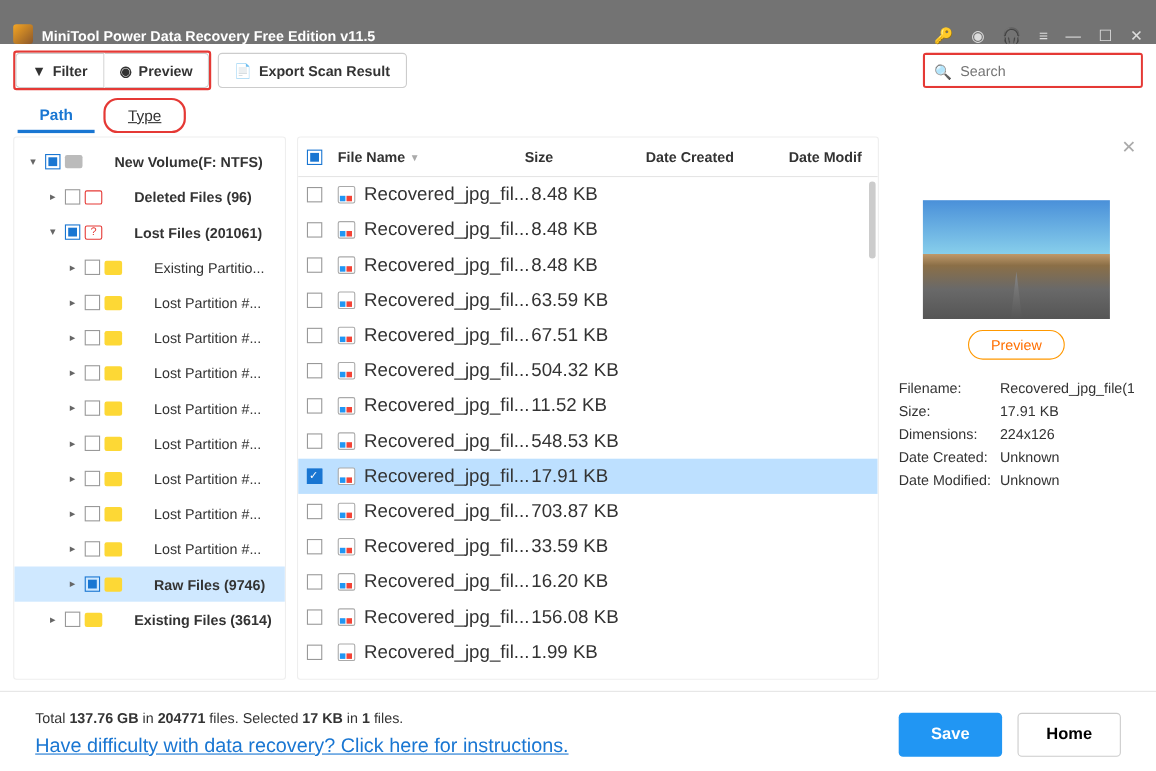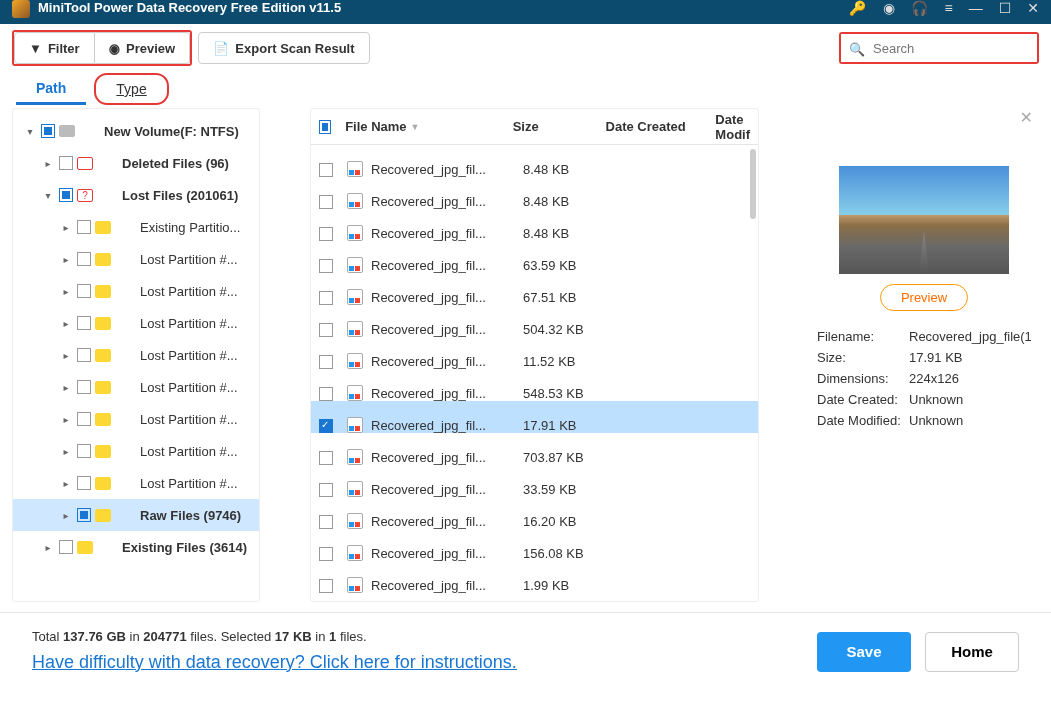--- a/index.html
+++ b/index.html
@@ -1,34 +1,34 @@
 <!DOCTYPE html>
 <html><head>
 <meta charset="utf-8">
 <style>
 * { box-sizing: border-box; margin: 0; padding: 0; font-family: Arial, sans-serif; }
 body { width: 1051px; height: 701px; background: #fff; font-size: 13px; color: #333; overflow: hidden; }
-.titlebar { height: 24px; background: #0c4a6e; color: #fff; display: flex; align-items: flex-start; padding: 0 12px; }
+.titlebar { height: 40px; background: #737373; color: #fff; display: flex; align-items: flex-end; padding: 0 12px; }
 .titlebar-logo { width: 18px; height: 18px; margin-right: 8px; background: linear-gradient(135deg,#f5a623,#8b572a); border-radius: 3px; }
 .titlebar-title { flex: 1; font-size: 13px; font-weight: bold; }
 .titlebar-icons { display: flex; gap: 16px; align-items: center; }
 .titlebar-icons span { cursor: pointer; font-size: 14px; color: #ddd; }
 .key-icon { color: #f5d020 !important; }
 .toolbar { height: 48px; display: flex; align-items: center; padding: 8px 12px; gap: 6px; }
 .redbox { border: 2px solid #e53935; border-radius: 3px; display: flex; }
 .btn-group { display: flex; }
 .tool-btn { height: 32px; padding: 0 14px; background: #fff; border: 1px solid #ccc; display: flex; align-items: center; gap: 6px; cursor: pointer; font-size: 13px; font-weight: bold; }
 .btn-group .tool-btn:first-child { border-radius: 4px 0 0 4px; }
 .btn-group .tool-btn:last-child { border-radius: 0 4px 4px 0; border-left: none; }
 .tool-btn.single { border-radius: 4px; }
 .search-wrap { margin-left: auto; width: 200px; height: 32px; }
 .search-input { width: 100%; height: 100%; border: none; outline: none; padding: 0 8px 0 32px; font-size: 13px; color: #888; }
 .search-rel { position: relative; width: 100%; height: 100%; background: #fff; }
 .search-rel .sicon { position: absolute; left: 8px; top: 8px; color: #555; }
-.content { display: flex; height: 530px; padding: 0 12px; gap: 40px; }
+.content { display: flex; height: 530px; padding: 0 12px; }
 .tree-panel { width: 248px; display: flex; flex-direction: column; }
 .tabs { display: flex; gap: 8px; height: 34px; align-items: center; padding: 0 4px; }
 .tab { padding: 6px 20px; cursor: pointer; font-size: 14px; }
 .tab.active { color: #1976d2; border-bottom: 3px solid #1976d2; font-weight: bold; }
 .tab-redbox { border: 2px solid #e53935; border-radius: 13px; text-decoration: underline; }
 .tree { flex: 1; overflow-y: auto; padding: 6px 0; border: 1px solid #eee; border-radius: 3px; margin-top: 2px; }
 .tree-row { display: flex; align-items: center; height: 32px; padding-right: 4px; cursor: pointer; font-size: 13px; white-space: nowrap; overflow: hidden; }
 .tree-row.sel { background: #cfe8ff; }
 .tree-row .chev { width: 14px; text-align: center; color: #666; font-size: 10px; }
 .tree-row .cb { width: 14px; height: 14px; border: 1px solid #999; margin: 0 4px; flex-shrink: 0; }
@@ -39,26 +39,26 @@
 .tree-row .folder.q { background: #fff; border:1px solid #e53935; color:#e53935; font-size:10px; text-align:center; line-height:11px; }
 .tree-row .drive { width:16px; height:12px; background:#bbb; border-radius:2px; margin-right:6px; flex-shrink:0; }
 .tree-row .lbl { overflow: hidden; text-overflow: ellipsis; padding-left: 23px; }
 .tree-row.bold .lbl { font-weight: bold; }
 .pad1{padding-left:10px}.pad2{padding-left:28px}.pad3{padding-left:46px}
 .list-panel { flex: 1; border: 1px solid #eee; border-radius: 3px; margin-left: 10px; margin-top: 36px; display: flex; flex-direction: column; overflow: hidden; position:relative; }
 .list-header { display: flex; height: 36px; align-items: center; border-bottom: 1px solid #e5e5e5; padding: 0 8px; font-weight: bold; font-size: 13px; }
 .list-header .hcb { width:14px; height:14px; border:1px solid #1976d2; margin-right: 14px; position:relative; }
 .list-header .hcb::after{content:'';position:absolute;inset:2px;background:#1976d2;}
 .col-name { width: 170px; display:flex; align-items:center; gap:4px;}
-.col-size { width: 110px; margin-left: 24px; }
+.col-size { width: 110px; }
 .col-created { width: 130px; }
 .col-modif { flex:1; }
 .sort-arrow{color:#aaa;font-size:9px;}
 .list-body { flex: 1; overflow-y: auto; }
-.list-row { display: flex; height: 32px; align-items: flex-end; padding: 0 8px; font-size: 13px; }
+.list-row { display: flex; height: 32px; align-items: center; padding: 0 8px; font-size: 17px; }
 .list-row.sel { background: #bde0ff; }
 .list-row .rcb { width:14px; height:14px; border:1px solid #999; margin-right:14px; flex-shrink:0; }
 .list-row.sel .rcb { background:#1976d2; border-color:#1976d2; position:relative; }
 .list-row.sel .rcb::after{content:'✓';color:#fff;font-size:10px;position:absolute;top:-1px;left:1px;}
 .list-row .ficon { width:16px; height:16px; margin-right:8px; flex-shrink:0; position:relative; background:#fff; border:1px solid #aaa; border-radius:2px; }
 .list-row .ficon::after{content:'';position:absolute;bottom:1px;left:1px;width:5px;height:5px;background:#2196f3;}
 .list-row .ficon::before{content:'';position:absolute;bottom:1px;left:7px;width:5px;height:5px;background:#f44336;}
 .list-row .fname{ width:152px; overflow:hidden; text-overflow:ellipsis; white-space:nowrap; }
 .list-row .fsize{ width:110px; }
 .scrollbar-v{position:absolute;right:2px;top:40px;width:6px;height:70px;background:#ccc;border-radius:3px;}

